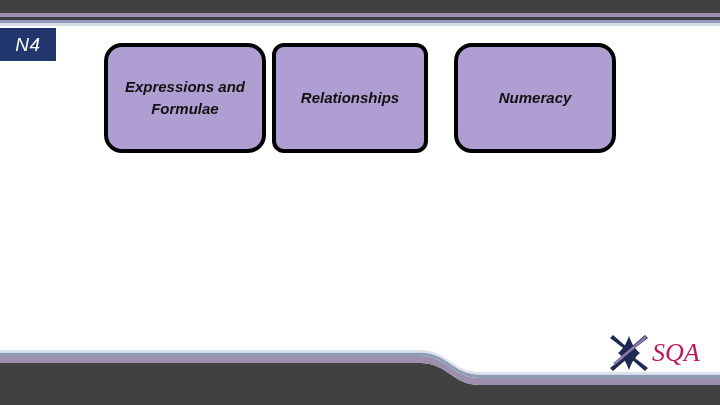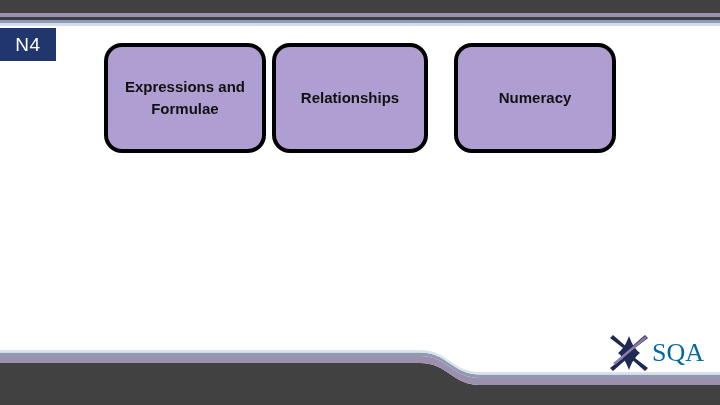--- a/index.html
+++ b/index.html
@@ -13,20 +13,21 @@
     position: relative;
     overflow: hidden;
     font-family: "Liberation Sans", sans-serif;
   }
 
   
   #slide {
     position: absolute;
     inset: 0;
     background: #ffffff;
+    font-style: italic;
   }
 
   
   .top-band {
     position: absolute;
     left: 0;
     top: 0;
     width: 720px;
     height: 13px;
     background: #414141;
@@ -101,21 +102,21 @@
     text-align: center;
     color: #111111;
     font-family: "Liberation Sans", sans-serif;
     font-weight: bold;
     font-size: 15px;
     line-height: 1.45;
     padding: 2px 6px;
     box-sizing: border-box;
   }
   .box-1 { width: 172px; }
-  .box-2 { width: 166px; }
+  .box-2 { width: 166px; border-radius: 12px; }
   .box-3 { width: 172px; margin-left: 20px; }
 
   
   .bottom-zone {
     position: absolute;
     left: 0;
     bottom: 0;
     width: 720px;
     height: 60px;
   }
@@ -135,21 +136,21 @@
     display: flex;
     align-items: center;
     gap: 2px;
   }
   .sqa-mark {
     width: 42px;
     height: 38px;
     flex: none;
   }
   .sqa-word {
-    color: #0369a1;
+    color: #be185d;
     font-family: "Liberation Serif", serif;
     font-size: 26px;
     font-weight: normal;
     letter-spacing: 0px;
     line-height: 1;
   }
 </style>
 </head>
 <body>
 

